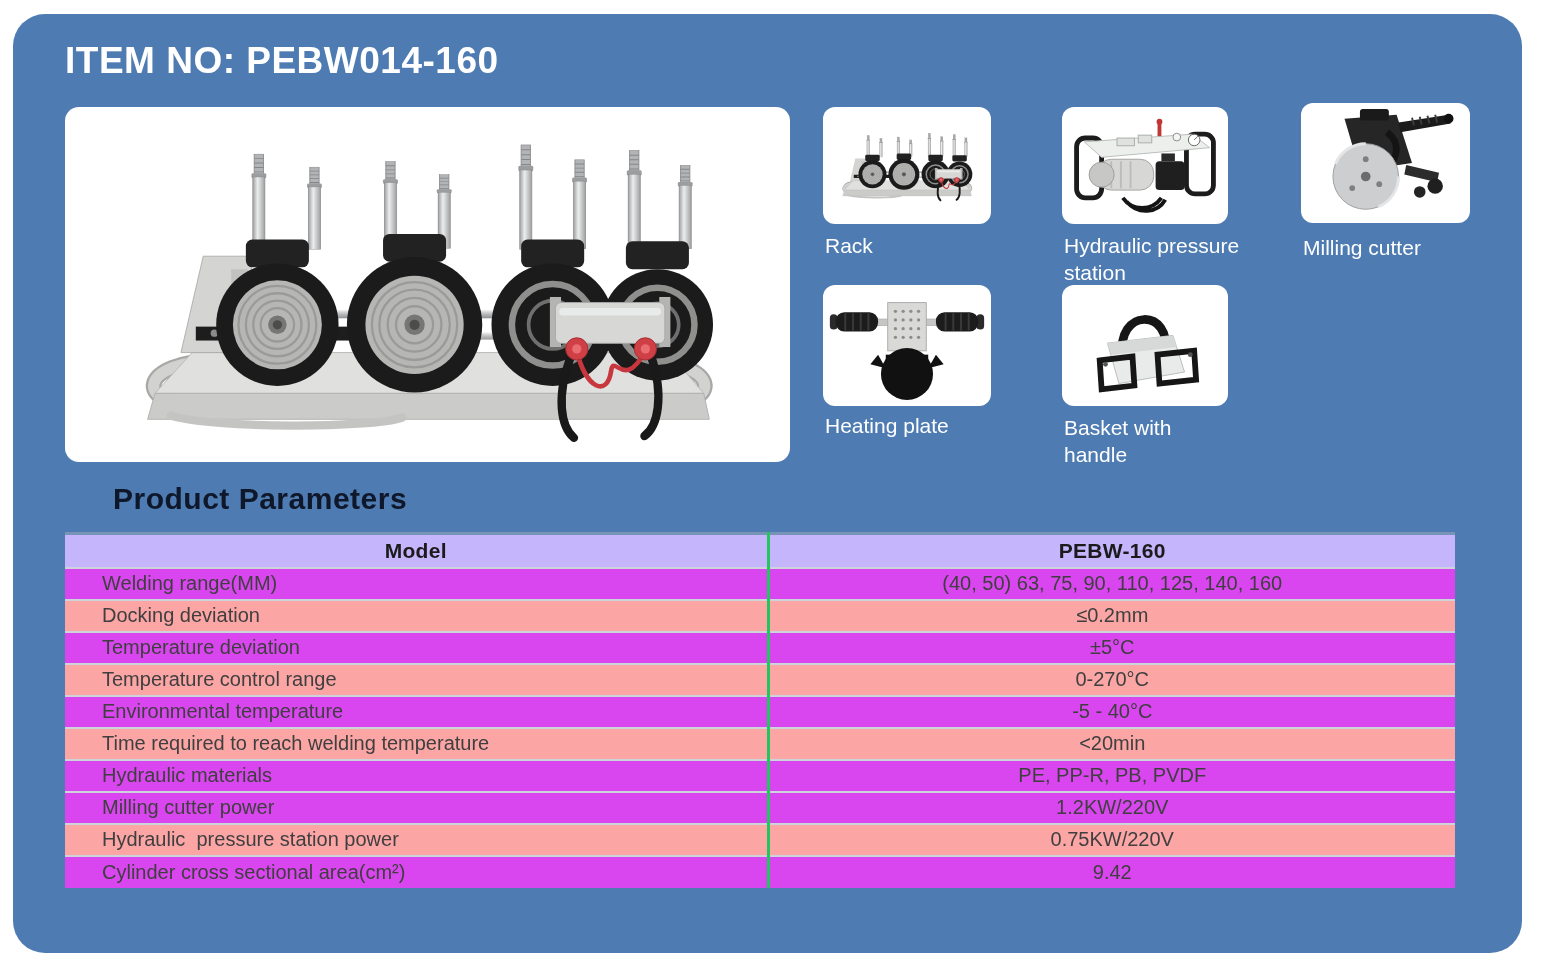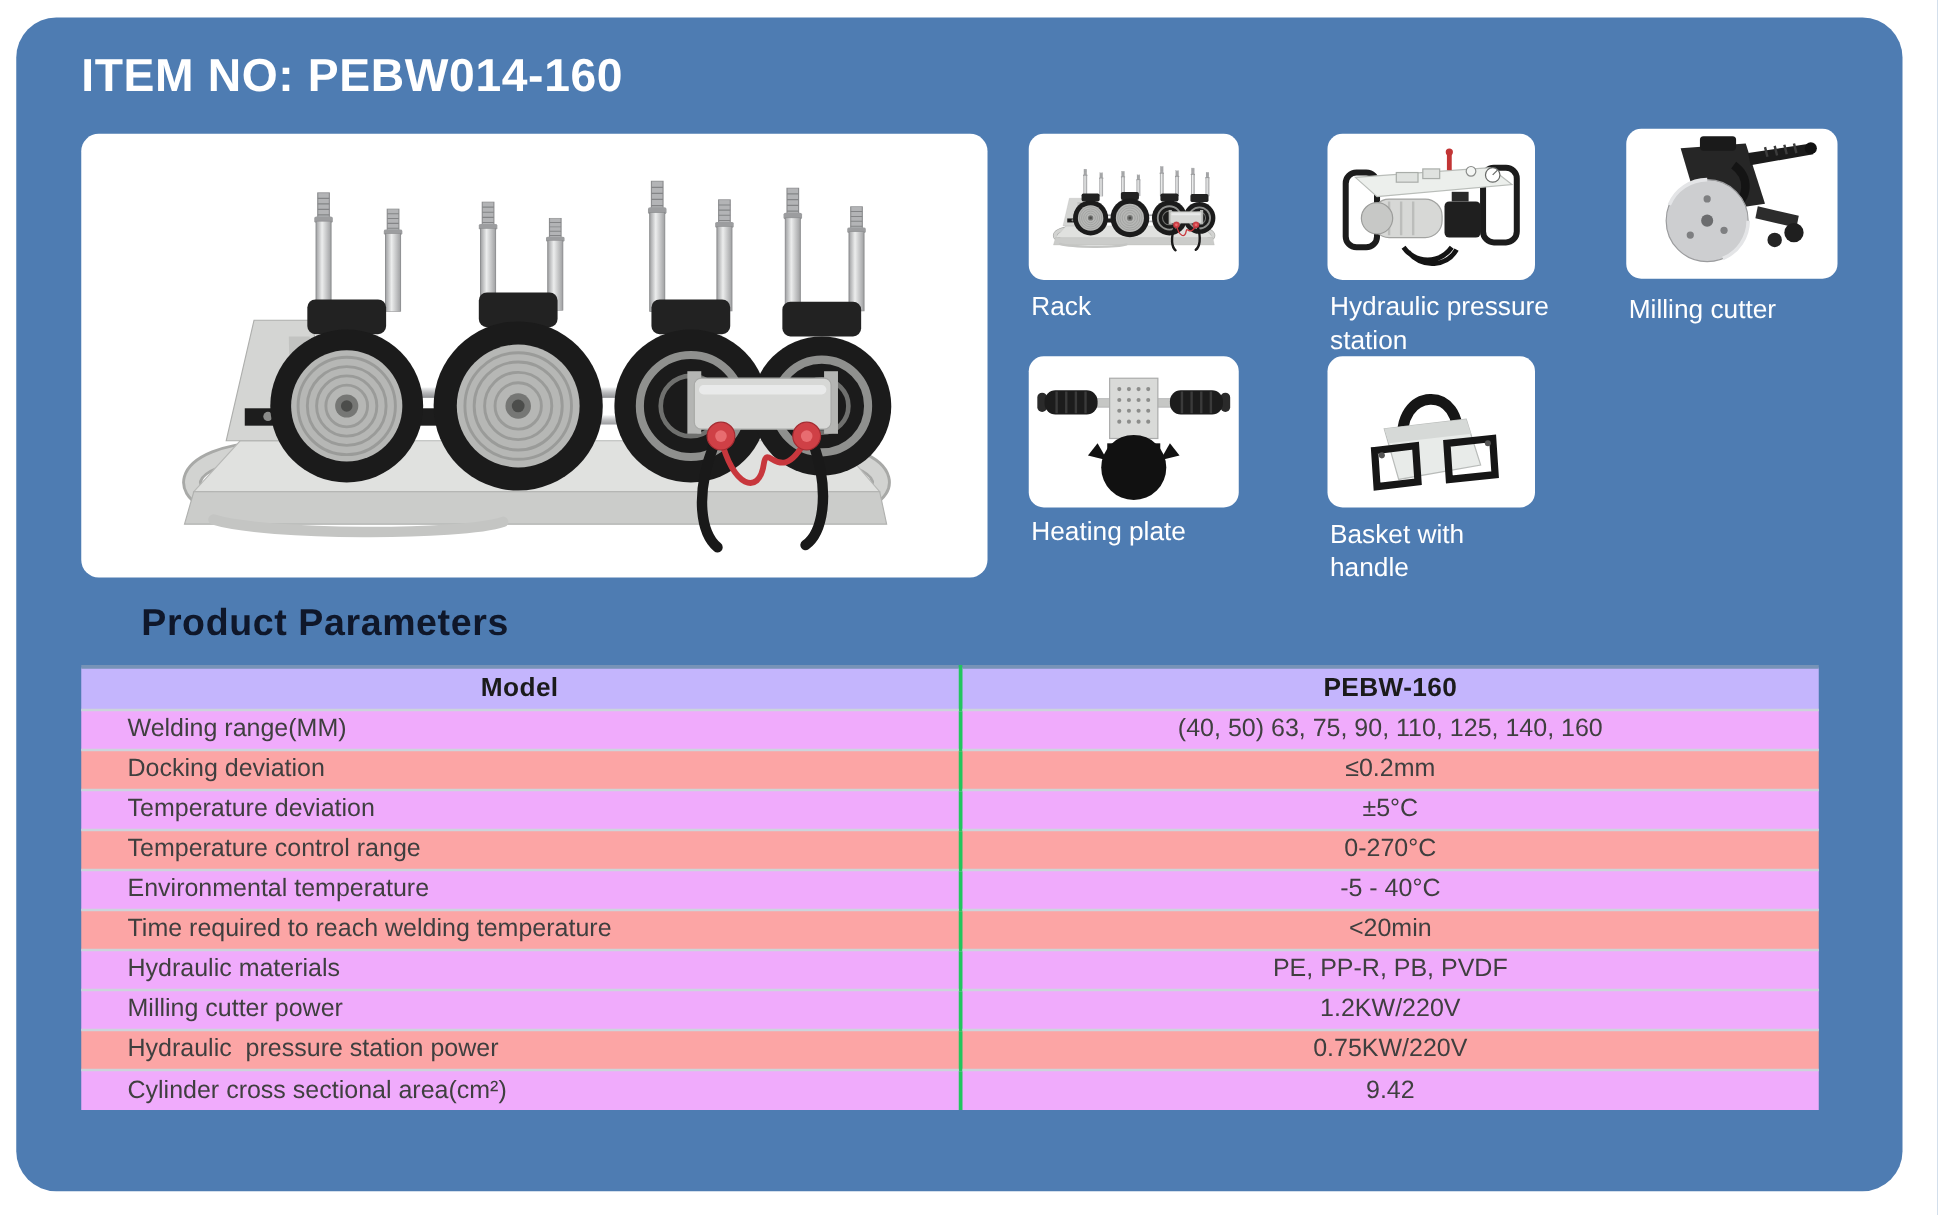--- a/index.html
+++ b/index.html
@@ -48,21 +48,21 @@
     border-top:3px solid #7793b7;
   }
   table.params col.c1 { width:703px; }
   table.params col.c2 { width:687px; }
   table.params th {
     background:#c4b5fd; height:34px; font-size:21px; font-weight:700;
     color:#1b1b1b; text-align:center; letter-spacing:0.3px;
   }
   table.params td { height:32px; font-size:20px; color:#3f3f3f; }
   table.params tbody tr { border-top:2px solid #ccd4db; }
-  tr.dark td  { background:#f0abfc; }
+  tr.dark td  { background:#d946ef; }
   tr.light td { background:#fca5a5; }
   td.c-label { padding-left:37px; text-align:left; white-space:pre-wrap; }
   td.c-value, th.h-value { border-left:3px solid #22c55e; text-align:center;margin-top:20px; }
 </style>
 </head>
 <body>
 
 <div class="panel">
 
   <div class="item-title">ITEM NO: PEBW014-160</div>

